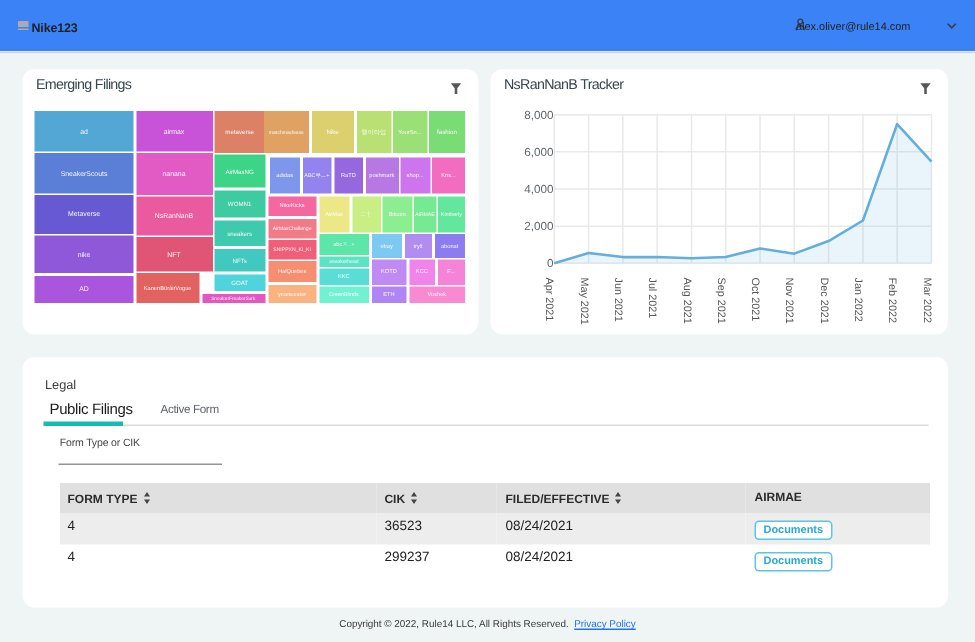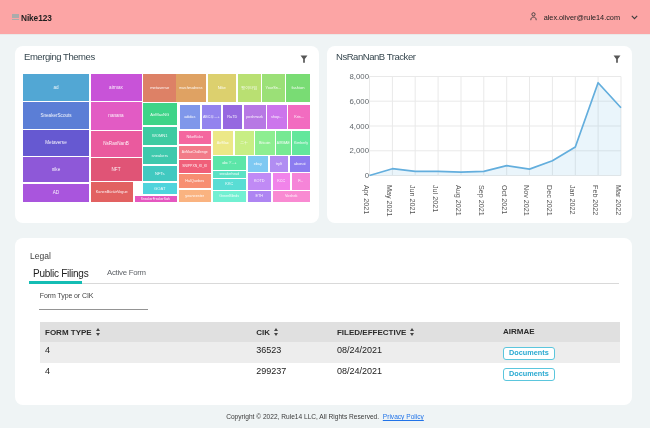--- a/index.html
+++ b/index.html
@@ -1,21 +1,21 @@
 <!DOCTYPE html>
 <html><head>
 <meta charset="utf-8">
 <style>
 * { margin:0; padding:0; box-sizing:border-box; }
 html,body { width:650px; height:428px; background:#eff4f5; font-family:"Liberation Sans",sans-serif; position:relative; overflow:hidden; }
-.hdr { position:absolute; left:0; top:0; width:650px; height:35px; background:#fca5a5; border-bottom:1px solid #e9e9e9; }
+.hdr { position:absolute; left:0; top:0; width:650px; height:35px; background:#3b82f6; border-bottom:1px solid #e9e9e9; }
 .burger { position:absolute; left:12px; top:14.2px; width:6.6px; height:5.6px; }
 .burger span { display:block; height:1.4px; background:#ababab; margin-bottom:0.8px; }
 .brand { position:absolute; left:21px; top:12.6px; font-size:8.3px; font-weight:bold; color:#1f1f1f; letter-spacing:-0.1px; }
-.user { position:absolute; right:30px; top:12.5px; font-size:7.3px; color:#222; }
+.user { position:absolute; right:43px; top:12.5px; font-size:7.3px; color:#222; }
 .card { position:absolute; background:#fff; border-radius:8px; }
 .c1 { left:15px; top:46px; width:304px; height:177px; }
 .c2 { left:327px; top:46px; width:305px; height:177px; }
 .c3 { left:15px; top:238px; width:617px; height:167px; overflow:hidden; }
 .ctitle { position:absolute; left:9px; top:4.5px; font-size:9.5px; color:#37474f; font-weight:500; letter-spacing:-0.45px; }
 .funnel { position:absolute; top:8.7px; }
 .tile { position:absolute; color:rgba(255,255,255,0.93); display:flex; align-items:center; justify-content:center; text-align:center; overflow:hidden; white-space:nowrap; }
 .yl { font-size:7.8px; fill:#60666b; }
 .xl { font-size:7.2px; fill:#555; }
 .legal-t { position:absolute; left:15px; top:13px; font-size:8.5px; color:#3c3c3c; }
@@ -51,21 +51,21 @@
     <circle cx="3.5" cy="2.3" r="1.6" fill="none" stroke="#3c3c3c" stroke-width="0.9"></circle>
     <path d="M0.8 8.2 C0.8 5.9 2 5.1 3.5 5.1 C5 5.1 6.2 5.9 6.2 8.2" fill="none" stroke="#3c3c3c" stroke-width="0.9"></path>
   </svg>
   <div class="user">alex.oliver@rule14.com</div>
   <svg class="psvg" style="right:12px;top:14.5px" width="7" height="5" viewBox="0 0 7 5">
     <path d="M0.8 0.8 L3.5 3.6 L6.2 0.8" fill="none" stroke="#3c3c3c" stroke-width="1.1"></path>
   </svg>
 </div>
 
 <div class="card c1">
-  <div class="ctitle">Emerging Themes</div>
+  <div class="ctitle">Emerging Filings</div>
   <svg class="funnel" style="left:284.5px" width="8" height="8" viewBox="0 0 7.5 8">
     <path d="M0.3 0.5 H7.2 L4.6 3.9 V7.7 H2.9 V3.9 Z" fill="#575757"></path>
   </svg>
   <div class="tile" style="left:8px;top:27.5px;width:66px;height:27px;background:#52a7d4;font-size:4.6px">ad</div>
 <div class="tile" style="left:8px;top:56px;width:66px;height:26.5px;background:#5b7ed6;font-size:4.6px">SneakerScouts</div>
 <div class="tile" style="left:8px;top:84px;width:66px;height:25.5px;background:#6659d1;font-size:4.6px">Metaverse</div>
 <div class="tile" style="left:8px;top:111px;width:66px;height:25px;background:#8e58d8;font-size:4.6px">nike</div>
 <div class="tile" style="left:8px;top:137.5px;width:66px;height:18px;background:#a955dd;font-size:4.6px">AD</div>
 <div class="tile" style="left:75.5px;top:27.5px;width:51px;height:27px;background:#c853d8;font-size:4.6px">airmax</div>
 <div class="tile" style="left:75.5px;top:56px;width:51px;height:27.5px;background:#e25bc4;font-size:4.6px">nanana</div>

